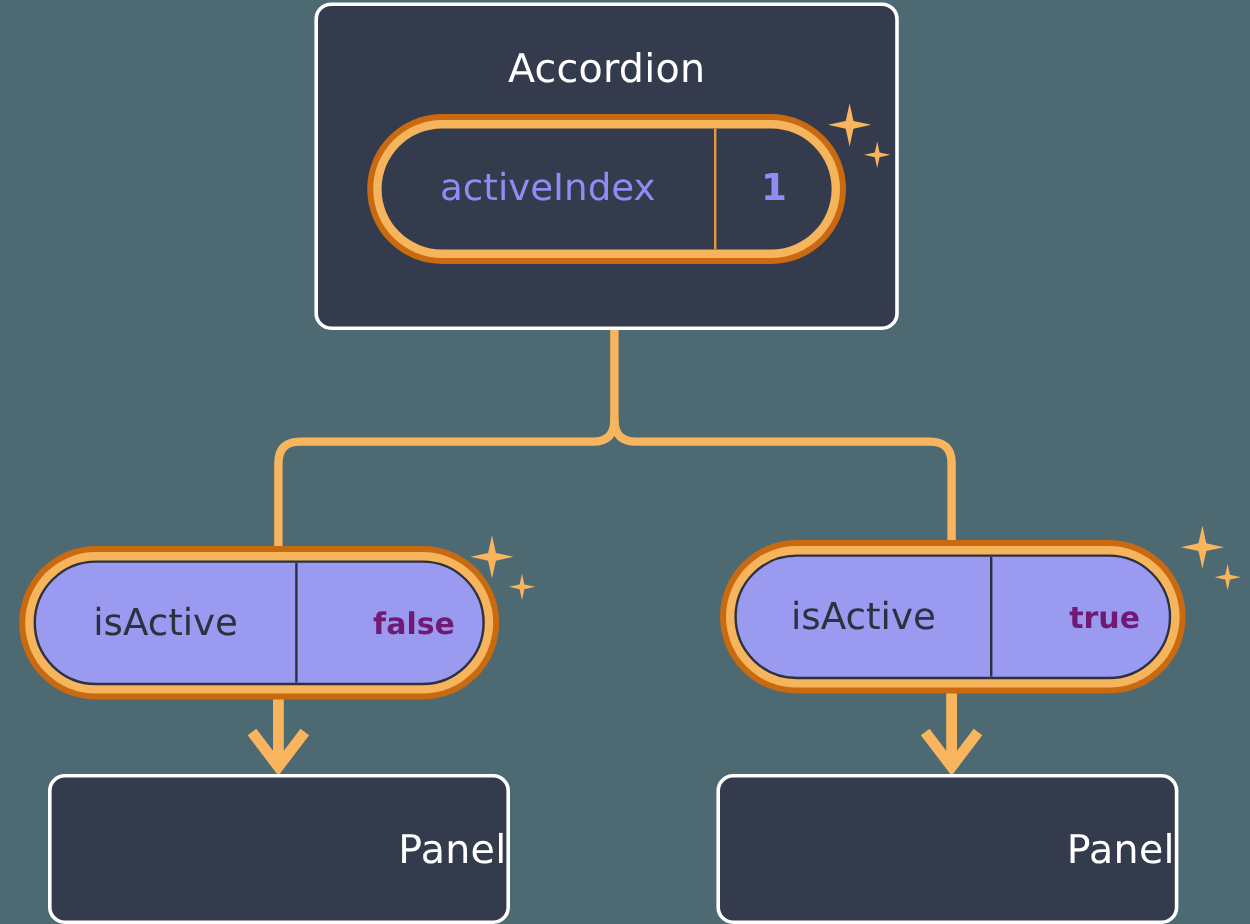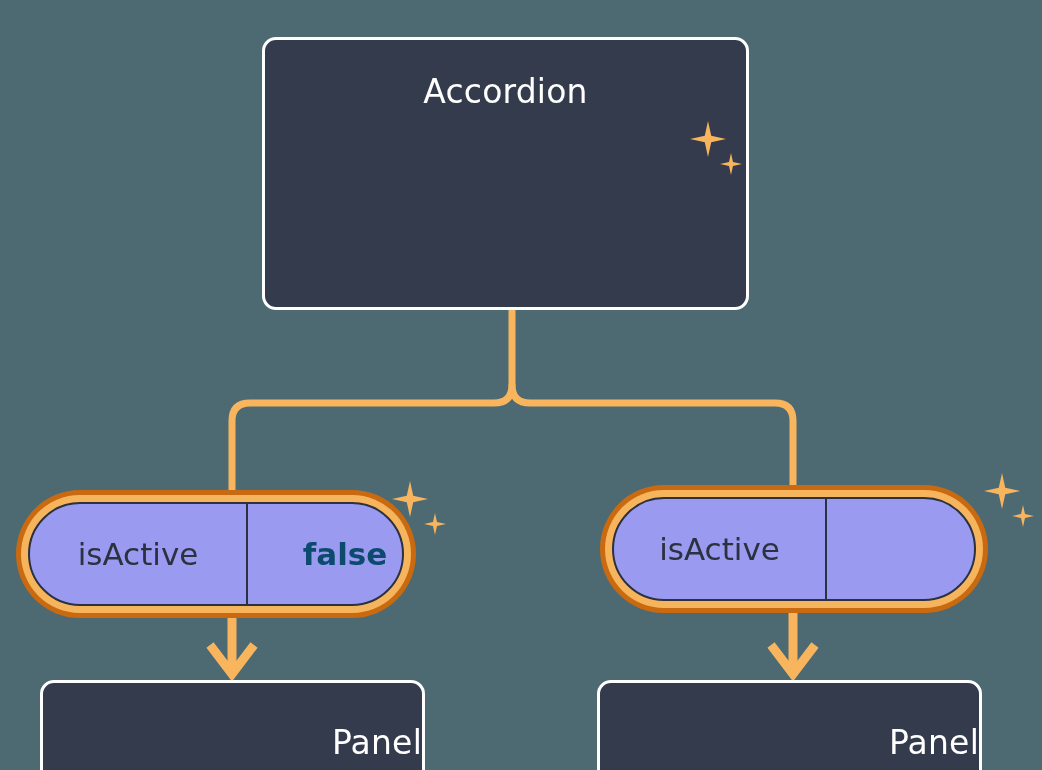--- a/index.html
+++ b/index.html
@@ -14,21 +14,20 @@
   body {
     background: #4d6a73;
     font-family: "DejaVu Sans", "Liberation Sans", sans-serif;
     position: relative;
   }
 
   #stage {
     position: relative;
     width: 1042px;
     height: 686px;
-    margin-top: 35px;
   }
 
   
   #connectors {
     position: absolute;
     left: 0;
     top: 0;
     width: 1042px;
     height: 770px;
     pointer-events: none;
@@ -129,22 +128,22 @@
     border: 2px solid #2b313f;
     gap: 40px;
   }
   .state-pill.purple .pill-key {
     color: #2b313f;
     font-size: 31px;
     font-weight: 400;
     border-right: 2px solid #2b313f;
   }
   .state-pill.purple .pill-value {
-    color: #0c4a6e;
-    font-size: 31px;
+    color: #701a75;
+    font-size: 25px;
     font-weight: 700;
   }
 
   
   #pill-active-index {
     left: 306px;
     top: 95px;
     width: 399px;
     height: 125px;
   }
@@ -219,20 +218,28 @@
     <path d="M 210 610 L 232 639 L 254 610" fill="none" stroke="#f8b55e" stroke-width="9" stroke-linecap="butt" stroke-linejoin="miter"></path>
 
     <path d="M 793 576 L 793 638" fill="none" stroke="#f8b55e" stroke-width="9" stroke-linecap="butt"></path>
     <path d="M 771 610 L 793 639 L 815 610" fill="none" stroke="#f8b55e" stroke-width="9" stroke-linecap="butt" stroke-linejoin="miter"></path>
   </svg>
 
   <div id="accordion-box" class="component-box">
     <div class="component-title">Accordion</div>
   </div>
 
+  <div id="pill-active-index" class="state-pill dark">
+    <div class="pill-ring">
+      <div class="pill-body">
+        <div class="pill-key">activeIndex</div>
+        <div class="pill-value">1</div>
+      </div>
+    </div>
+  </div>
 
   <div id="sparkles-accordion" class="sparkle-group">
     <span class="sparkle sparkle-big star4"></span>
     <span class="sparkle sparkle-small star4"></span>
   </div>
 
   <div id="pill-is-active-left" class="state-pill purple">
     <div class="pill-ring">
       <div class="pill-body">
         <div class="pill-key">isActive</div>
@@ -247,20 +254,21 @@
   </div>
 
   <div id="panel-box-left" class="component-box panel-box">
     <div class="component-title">Panel</div>
   </div>
 
   <div id="pill-is-active-right" class="state-pill purple">
     <div class="pill-ring">
       <div class="pill-body">
         <div class="pill-key">isActive</div>
+        <div class="pill-value">true</div>
       </div>
     </div>
   </div>
 
   <div id="sparkles-right" class="sparkle-group">
     <span class="sparkle sparkle-big star4"></span>
     <span class="sparkle sparkle-small star4"></span>
   </div>
 
   <div id="panel-box-right" class="component-box panel-box">

